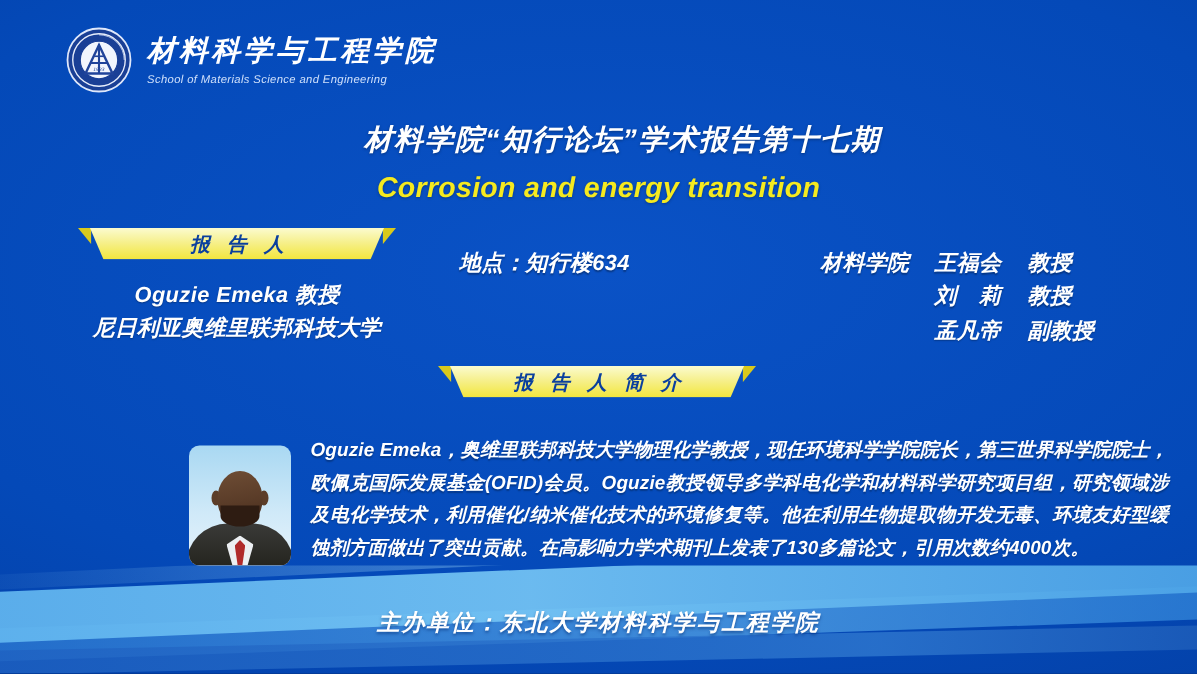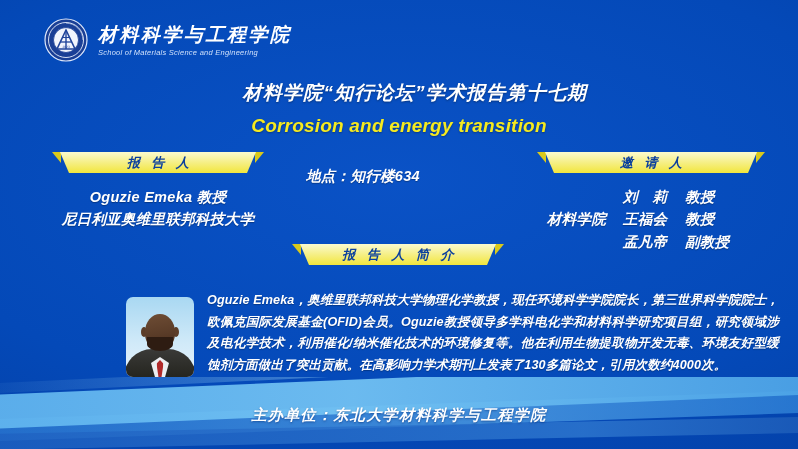--- a/index.html
+++ b/index.html
@@ -343,33 +343,26 @@
     </div>
   </div>
 
   <div class="col col-schedule">
     <div class="col-body">
       <div>地点：知行楼634</div>
     </div>
   </div>
 
   <div class="col col-invite">
-    <div class="ribbon">
-      <span class="ribbon-tail left"></span>
-      <span class="ribbon-tail right"></span>
-      <div class="ribbon-body">
-        <span class="ribbon-label">邀 请 人</span>
-      </div>
-    </div>
     <div class="col-body">
       <div class="inv-row">
+        <span class="inv-dept">材料学院</span><span class="inv-name">王福会</span><span>教授</span>
+      </div>
+      <div class="inv-row">
         <span class="inv-dept"></span><span class="inv-name">刘　莉</span><span>教授</span>
-      </div>
-      <div class="inv-row">
-        <span class="inv-dept">材料学院</span><span class="inv-name">王福会</span><span>教授</span>
       </div>
       <div class="inv-row">
         <span class="inv-dept"></span><span class="inv-name">孟凡帝</span><span>副教授</span>
       </div>
     </div>
   </div>
 
   <div class="bio-ribbon-wrap">
     <div class="ribbon">
       <span class="ribbon-tail left"></span>

